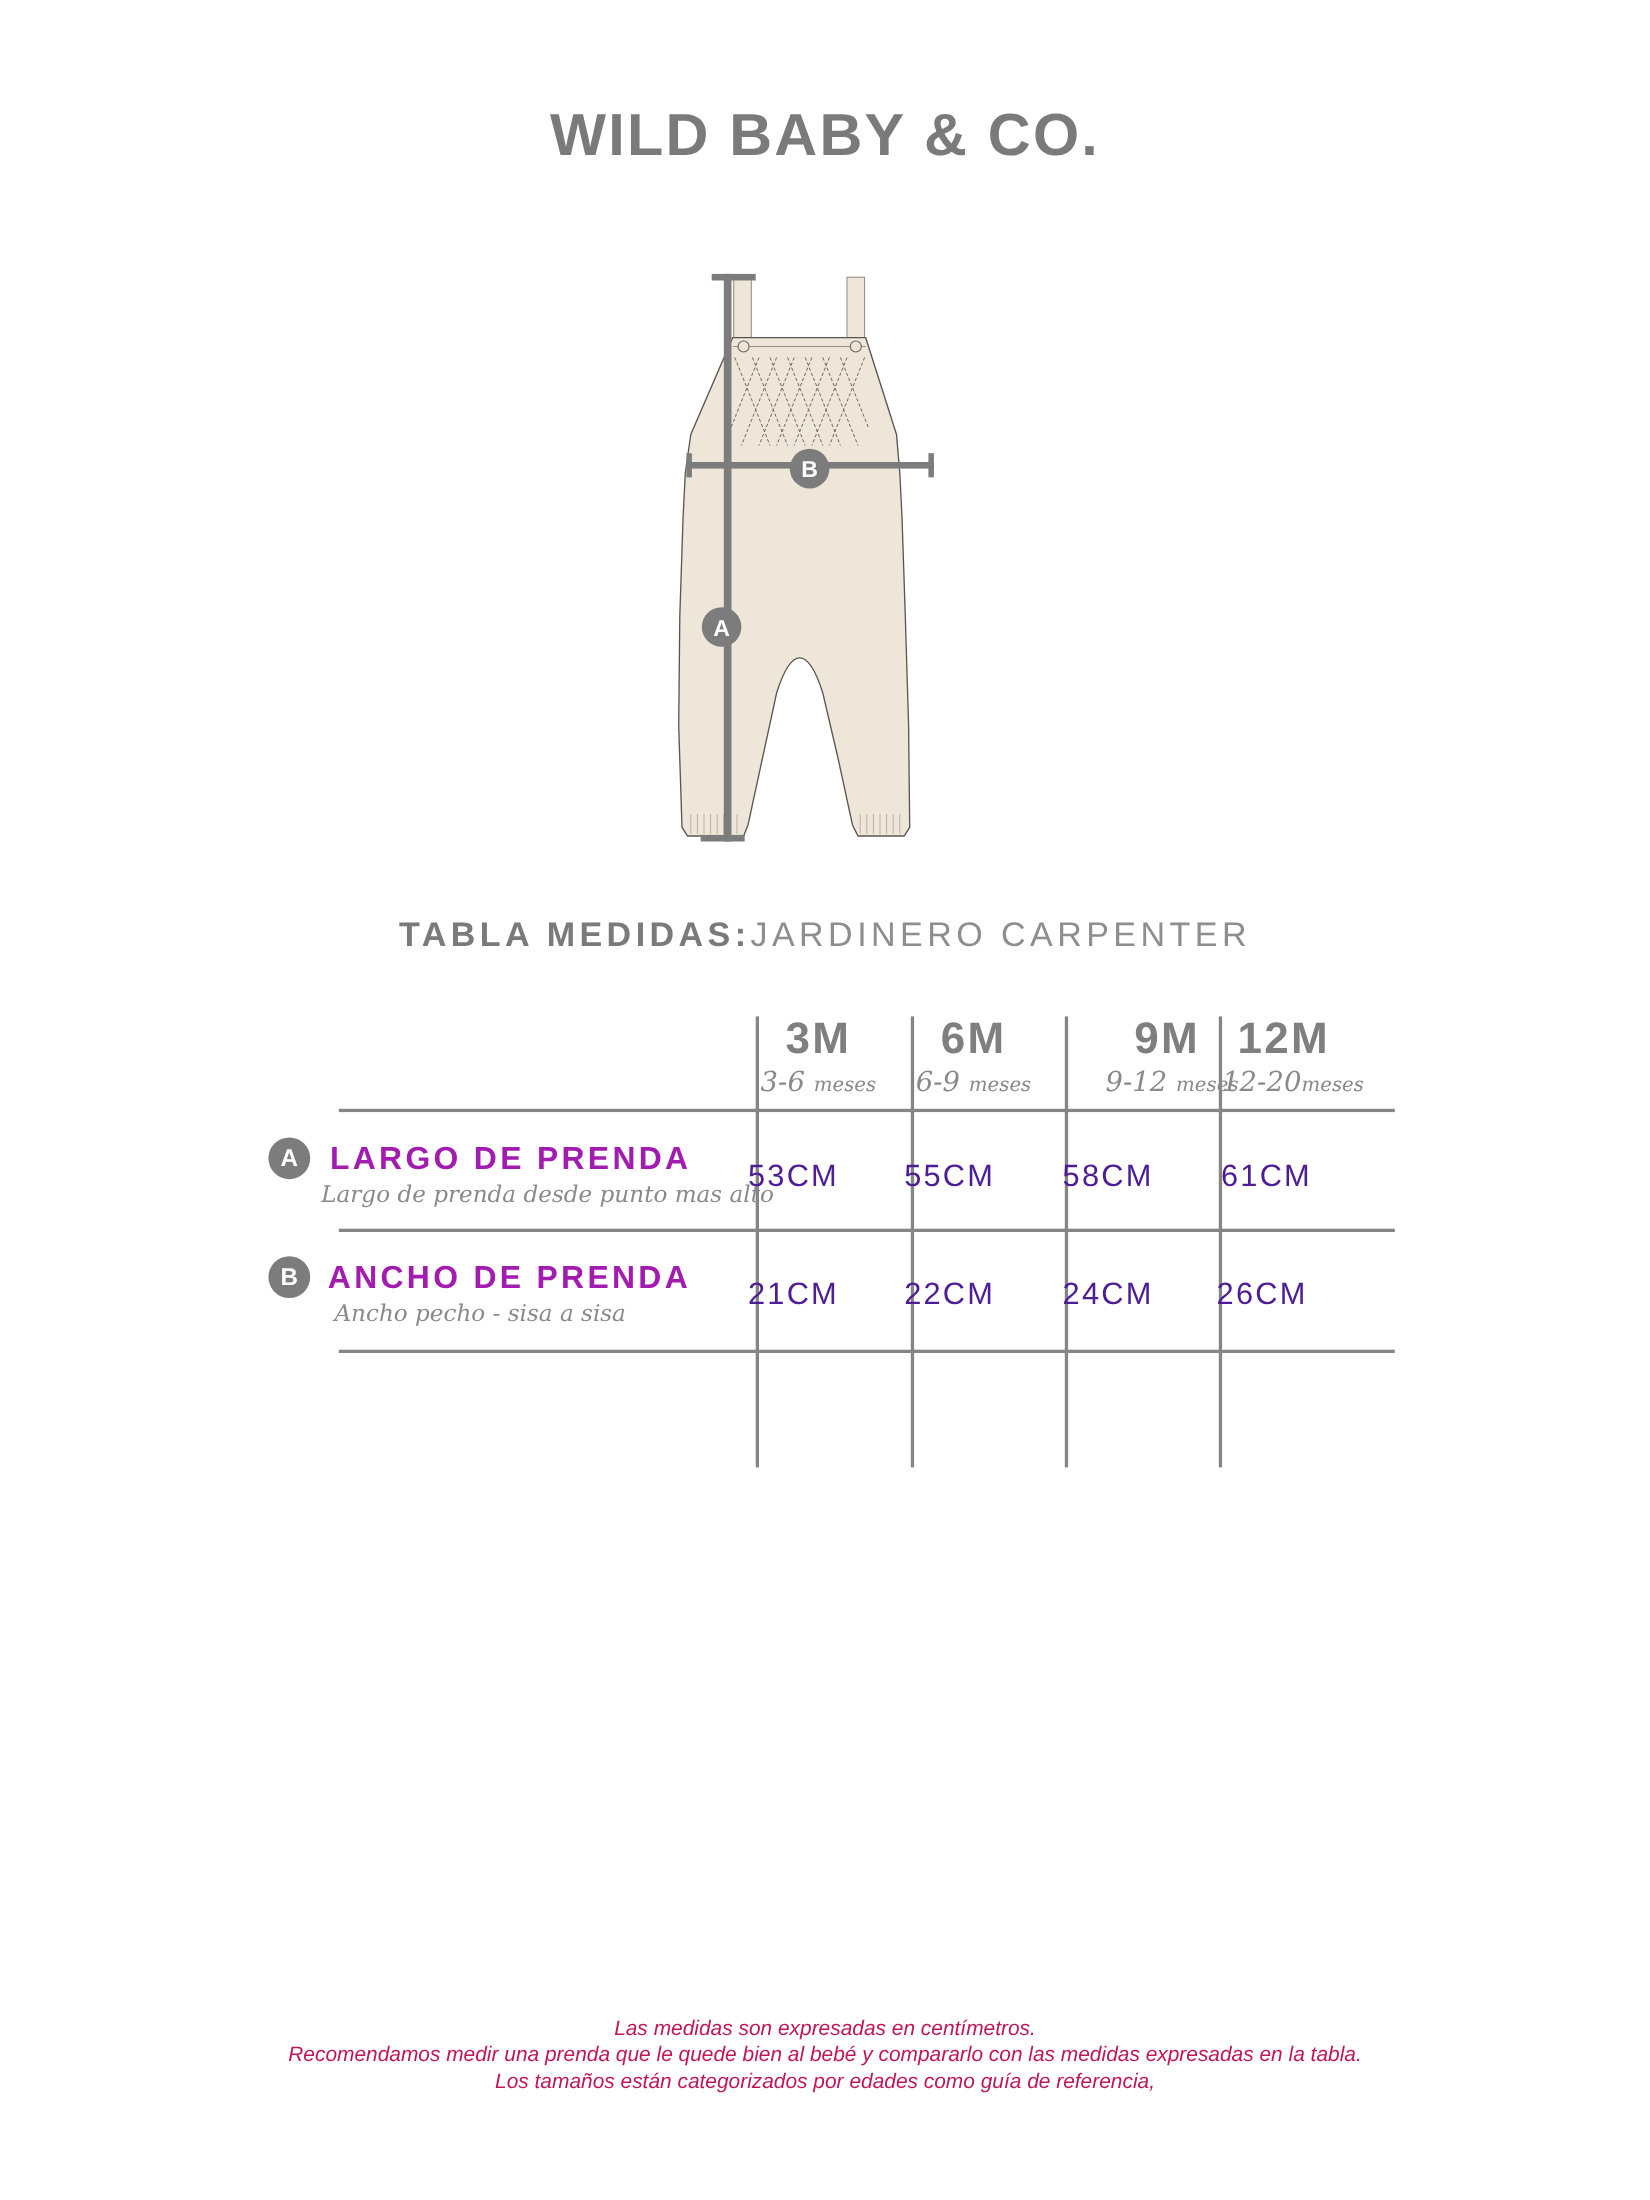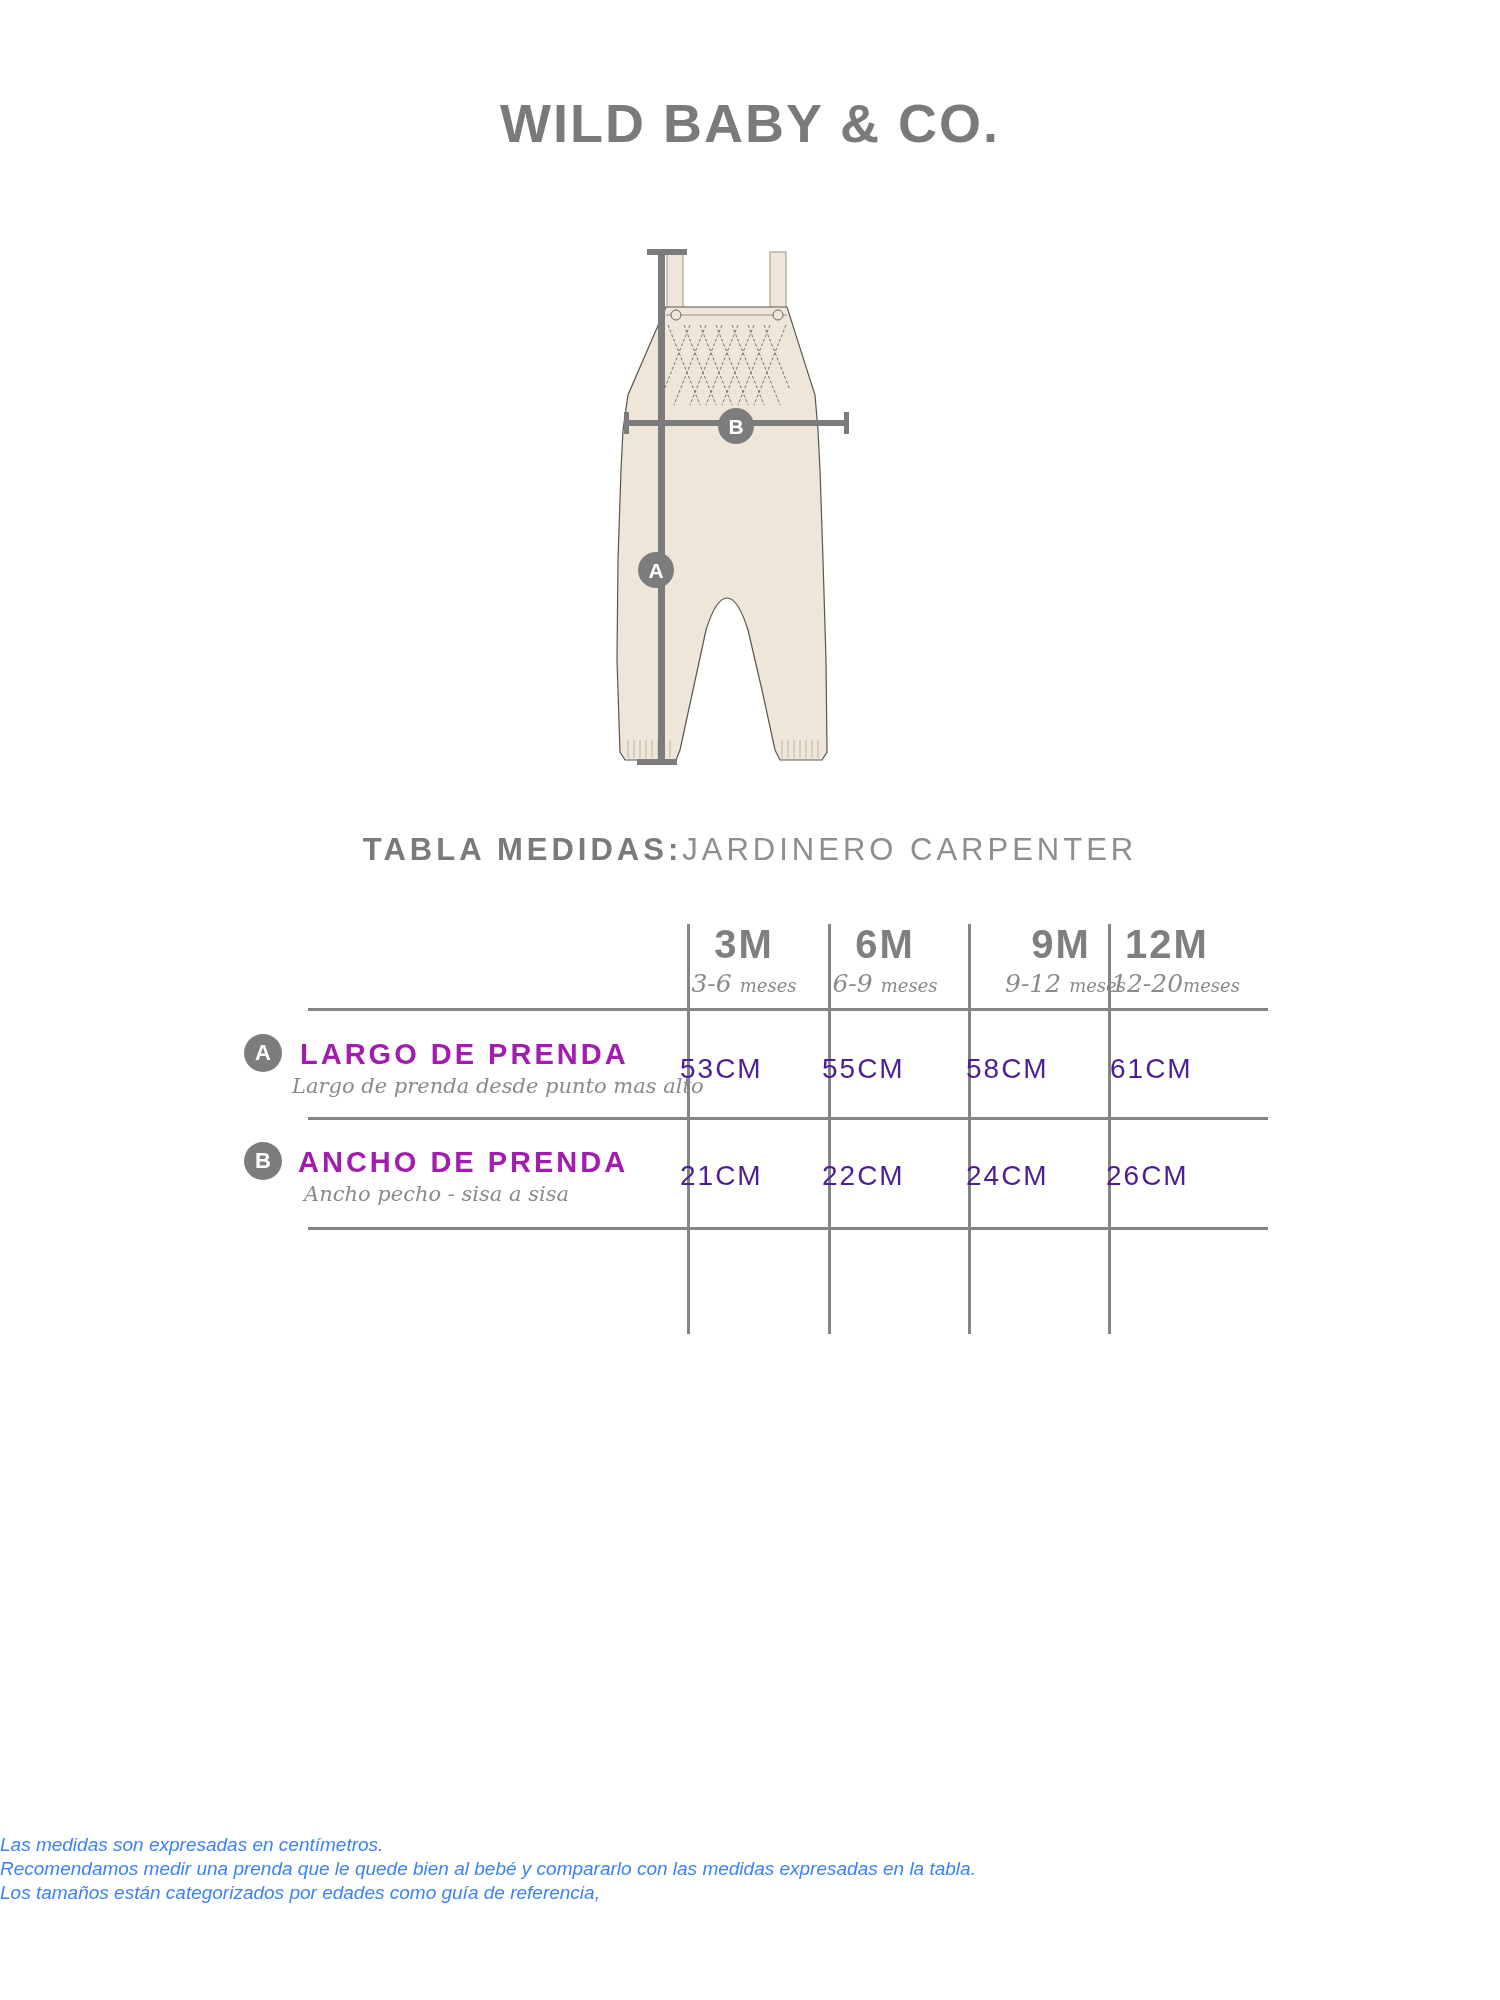--- a/index.html
+++ b/index.html
@@ -13,21 +13,21 @@
   .vline { width:3px; background:#858585; }
   .hline { height:3px; background:#858585; }
   .col-head { text-align:center; width:112px; }
   .size { font-size:40px; font-weight:bold; color:#7f7f7f; letter-spacing:2px; }
   .range { font-family:"DejaVu Serif", serif; font-style:italic; font-size:25px; color:#8a8a8a; white-space:nowrap; margin-top:2px; }
   .range .meses { font-size:18px; }
   .cell { text-align:left; width:140px; font-size:28px; letter-spacing:2px; color:#4c1d95; }
   .badge { width:38px; height:38px; border-radius:50%; background:#7c7c7c; color:#ffffff; font-weight:bold; font-size:22px; text-align:center; line-height:38px; }
   .row-label { font-size:29px; font-weight:bold; letter-spacing:3px; color:#a21caf; white-space:nowrap; }
   .row-sub { font-family:"DejaVu Serif", serif; font-style:italic; font-size:21px; color:#8a8a8a; white-space:nowrap; }
-  .footer { left:0; width:1500px; top:1833px; text-align:left; font-size:19px; font-style:italic; color:#3b82f6; line-height:24px; }
+  .footer { left:0; width:1500px; top:1833px; text-align:center; font-size:19px; font-style:italic; color:#be185d; line-height:24px; }
 </style>
 </head>
 <body>
 
 <div class="abs brand">WILD BABY &amp; CO.</div>
 
 <svg class="abs garment" viewBox="590 240 290 540" width="290" height="540">
   <g>
 
     <rect x="667" y="252" width="16" height="58" fill="#efe6da" stroke="#9a9185" stroke-width="1"></rect>

